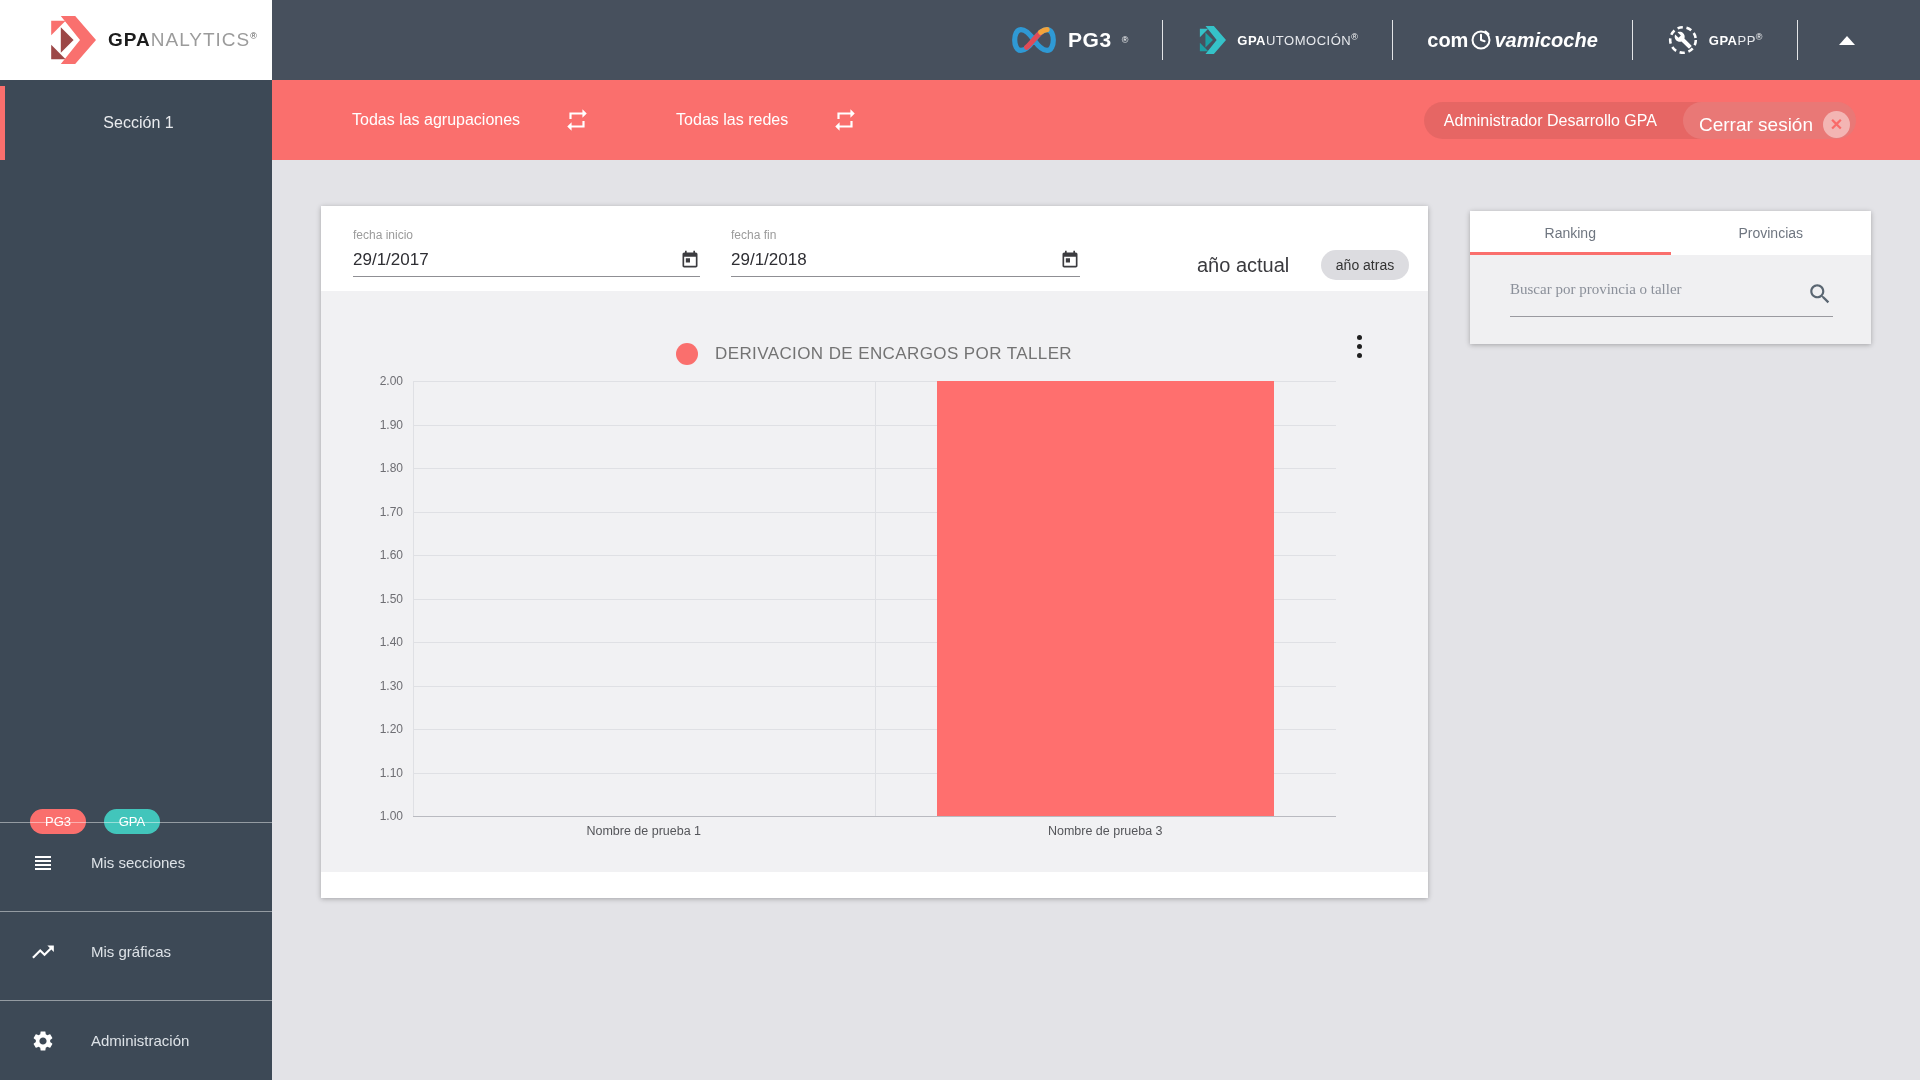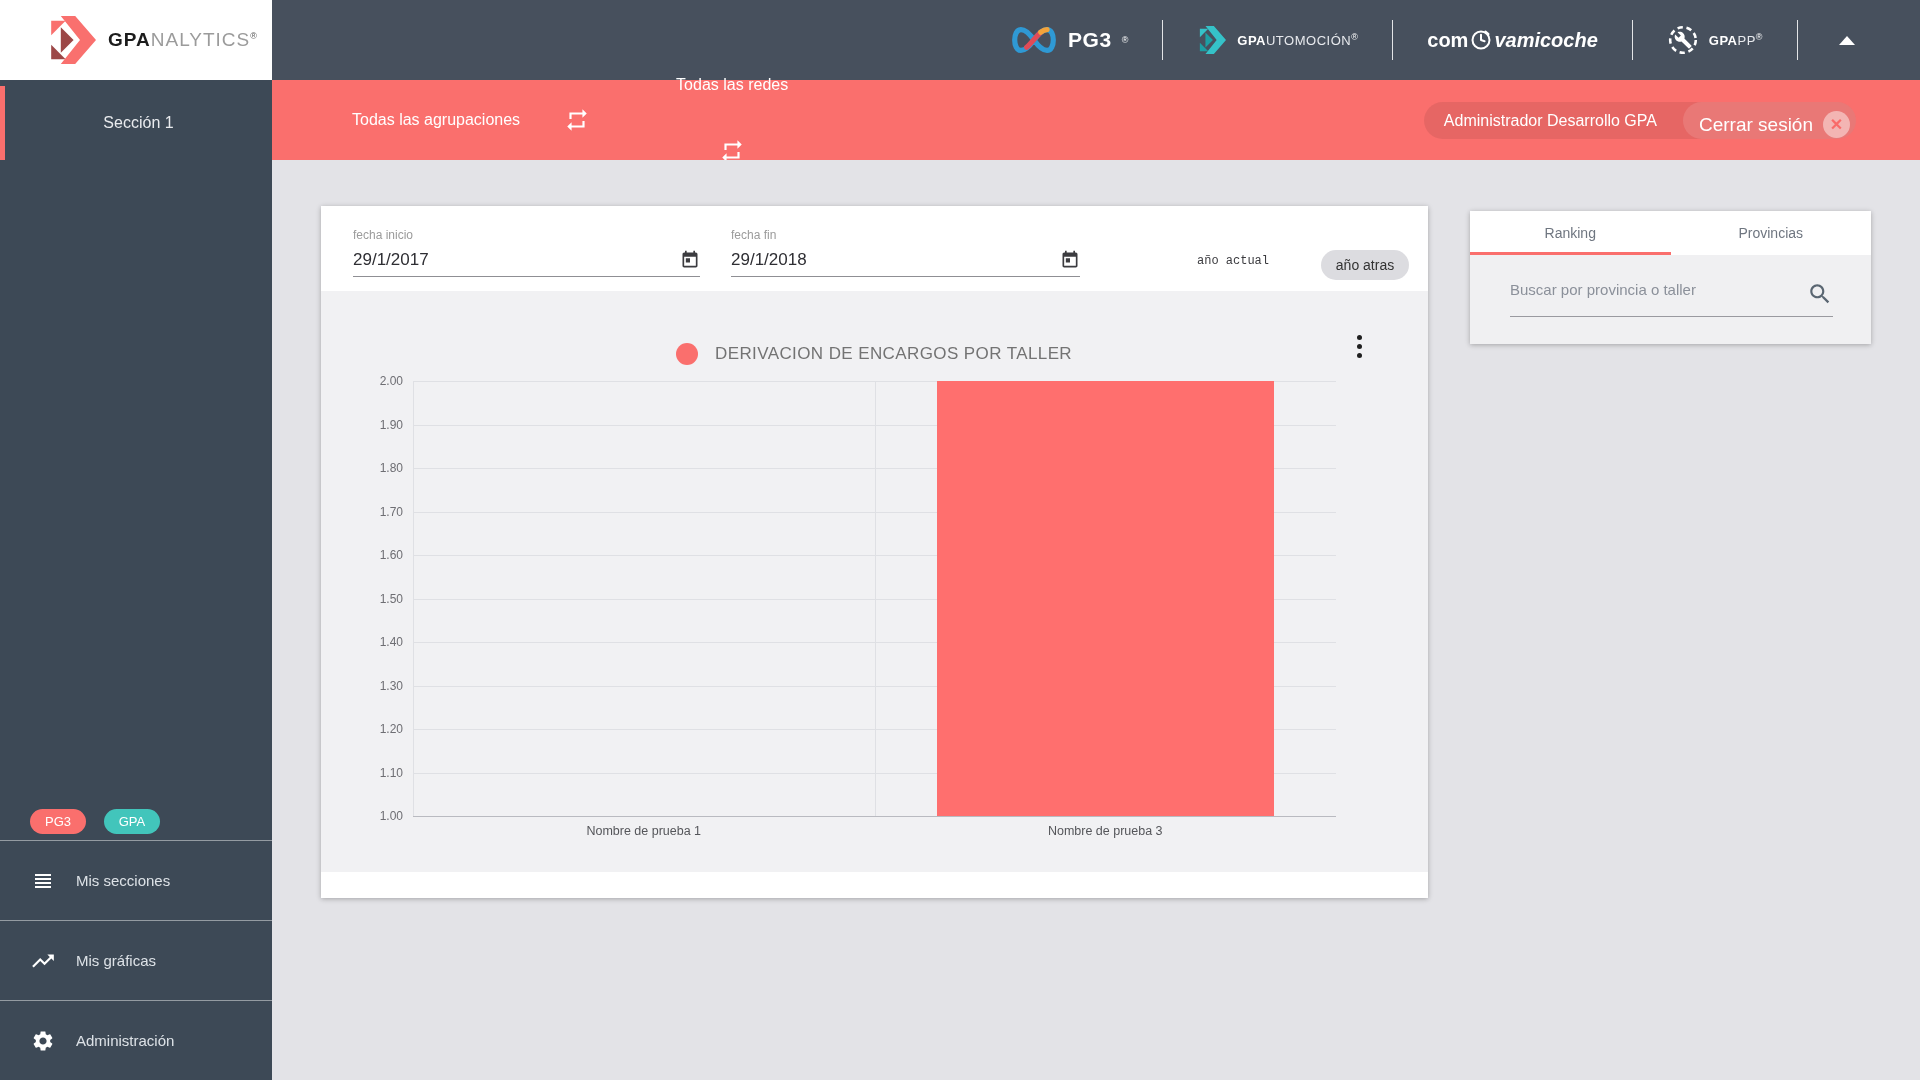--- a/index.html
+++ b/index.html
@@ -26,44 +26,44 @@
   .vdiv { width:1px; height:40px; background:rgba(255,255,255,0.85); }
   .collapse-btn { width:30px; height:30px; display:flex; align-items:center; justify-content:center; cursor:pointer; }
   .tri-up { width:0; height:0; border-left:8px solid transparent; border-right:8px solid transparent; border-bottom:9px solid #ffffff; }
 
   
   .sidebar { position:absolute; left:0; top:80px; width:272px; bottom:0; background:#3d4956; }
   .section-item { margin-top:6px; height:74px; display:flex; align-items:center; justify-content:center; border-left:5px solid #fa6f6d; color:#e9ebee; font-size:16px; cursor:pointer; }
   .badges-row { position:absolute; left:30px; bottom:246px; display:flex; gap:18px; }
   .badge { min-width:56px; height:25px; border-radius:13px; display:flex; align-items:center; justify-content:center; color:#fff; font-size:13px; padding:0 14px; }
   .nav-stack { position:absolute; left:0; right:0; bottom:0; }
-  .nav-item { height:80px; display:flex; align-items:center; gap:20px; padding-left:30px; border-top:1px solid rgba(255,255,255,0.45); color:#dde2e7; font-size:15px; cursor:pointer; }
+  .nav-item { height:80px; display:flex; align-items:center; gap:35px; padding-left:30px; border-top:1px solid rgba(255,255,255,0.45); color:#dde2e7; font-size:15px; cursor:pointer;margin-top:9px; }
   .nav-item .icon { width:26px; display:flex; justify-content:center; }
 
   
   .redbar { position:absolute; left:272px; top:80px; right:0; height:80px; background:#fa6f6d; display:flex; align-items:center; color:#fff; }
   .filter { display:flex; align-items:center; gap:44px; font-size:16px; cursor:pointer; }
   .filter-1 { margin-left:80px; }
-  .filter-2 { margin-left:86px;flex-direction:column; }
+  .filter-2 { margin-left:86px; }
   .user-pill { position:absolute; right:64px; top:22px; height:37px; background:rgba(0,0,0,0.08); border-radius:19px; display:flex; align-items:center; padding-left:20px; }
   .user-name { font-size:16px; color:#fff; }
   .logout { margin-left:26px; height:37px; background:rgba(255,255,255,0.12); border-radius:19px; display:flex; align-items:center; gap:10px; padding:8px 6px 0 16px; cursor:pointer; }
   .logout-label { font-size:19px; color:#fff; }
   .x-circle { width:27px; height:27px; border-radius:50%; background:rgba(255,255,255,0.45); color:#f96b69; font-size:16px; font-weight:bold; display:flex; align-items:center; justify-content:center; }
 
   
   .main { position:absolute; left:272px; top:160px; right:0; bottom:0; background:#e3e3e7; }
   .chart-card { position:absolute; left:49px; top:46px; width:1107px; height:692px; background:#ffffff; box-shadow:0 1px 5px rgba(0,0,0,0.28); }
   .date-row { position:absolute; left:0; top:8px; right:0; height:85px; background:#fff; }
   .date-field { position:absolute; top:14px; }
   .date-field label { display:block; font-size:12px; color:#9b9b9b; }
   .date-field .dval { display:flex; align-items:flex-end; justify-content:space-between; border-bottom:1px solid #8f8f94; padding-bottom:6px; margin-top:8px; font-size:17px; color:#2e2e33; }
   .df1 { left:32px; width:347px; }
   .df2 { left:410px; width:349px; }
-  .txt-btn { position:absolute; left:876px; top:40px; background:none; border:none; font-size:12px; color:#3a3a3e; cursor:pointer; font-family:Liberation Mono, monospace; }
+  .txt-btn { position:absolute; left:876px; top:40px; background:none; border:none; font-size:20px; color:#3a3a3e; cursor:pointer; font-family:Liberation Sans, sans-serif; }
   .pill-btn { position:absolute; left:1000px; top:36px; width:88px; height:30px; border:none; border-radius:16px; background:#dcdce0; font-size:14px; color:#333; cursor:pointer; font-family:inherit; }
 
   .chart-section { position:absolute; left:0; top:85px; right:0; bottom:26px; background:#f1f1f3; }
   .kebab { position:absolute; right:62px; top:40px; display:flex; flex-direction:column; gap:4px; cursor:pointer; padding:4px; }
   .kebab i { width:5px; height:5px; border-radius:50%; background:#1f1f1f; }
   .chart-title-row { position:absolute; left:355px; top:52px; display:flex; align-items:center; gap:17px; }
   .legend-dot { width:22px; height:22px; border-radius:50%; background:#fa6f6d; }
   .chart-title { font-size:17px; color:#737373; letter-spacing:0.4px; }
   .plot { position:absolute; left:92px; top:90px; width:923px; height:435px; }
   .gridline { position:absolute; left:0; right:0; height:1px; background:#dfe0e4; }
@@ -75,21 +75,21 @@
   .xlabel { position:absolute; top:0; text-align:center; font-size:12.5px; color:#55565a; }
   .card-footer { position:absolute; left:0; bottom:0; right:0; height:26px; background:#fff; }
 
   
   .side-card { position:absolute; left:1198px; top:51px; width:401px; height:133px; background:#f0f0f2; box-shadow:0 1px 5px rgba(0,0,0,0.28); }
   .tabs { position:absolute; left:0; top:0; right:0; height:44px; background:#fff; display:flex; }
   .tab { width:50%; display:flex; align-items:center; justify-content:center; font-size:14px; color:#6f7680; cursor:pointer; }
   .tab-underline { position:absolute; left:0; bottom:0; width:50%; height:3px; background:#fa6f6d; }
   .panel-body { position:absolute; left:0; top:44px; right:0; bottom:0; }
   .search-wrap { position:absolute; left:40px; top:14px; width:323px; border-bottom:1px solid #9a9aa0; height:48px; }
-  .search-wrap input { position:absolute; left:0; top:12px; width:280px; border:none; outline:none; background:transparent; font-size:15px; color:#3a3f48; font-family:Liberation Sans, sans-serif; }
+  .search-wrap input { position:absolute; left:0; top:12px; width:280px; border:none; outline:none; background:transparent; font-size:15px; color:#3a3f48; font-family:Liberation Serif, serif; }
   .search-wrap input::placeholder { color:#8b909a; }
   .search-icon-holder { position:absolute; right:0; top:12px; cursor:pointer; }
 </style>
 </head>
 <body>
 
 <div class="screen">
 
   <header class="topbar">
     <div class="logo-box">

